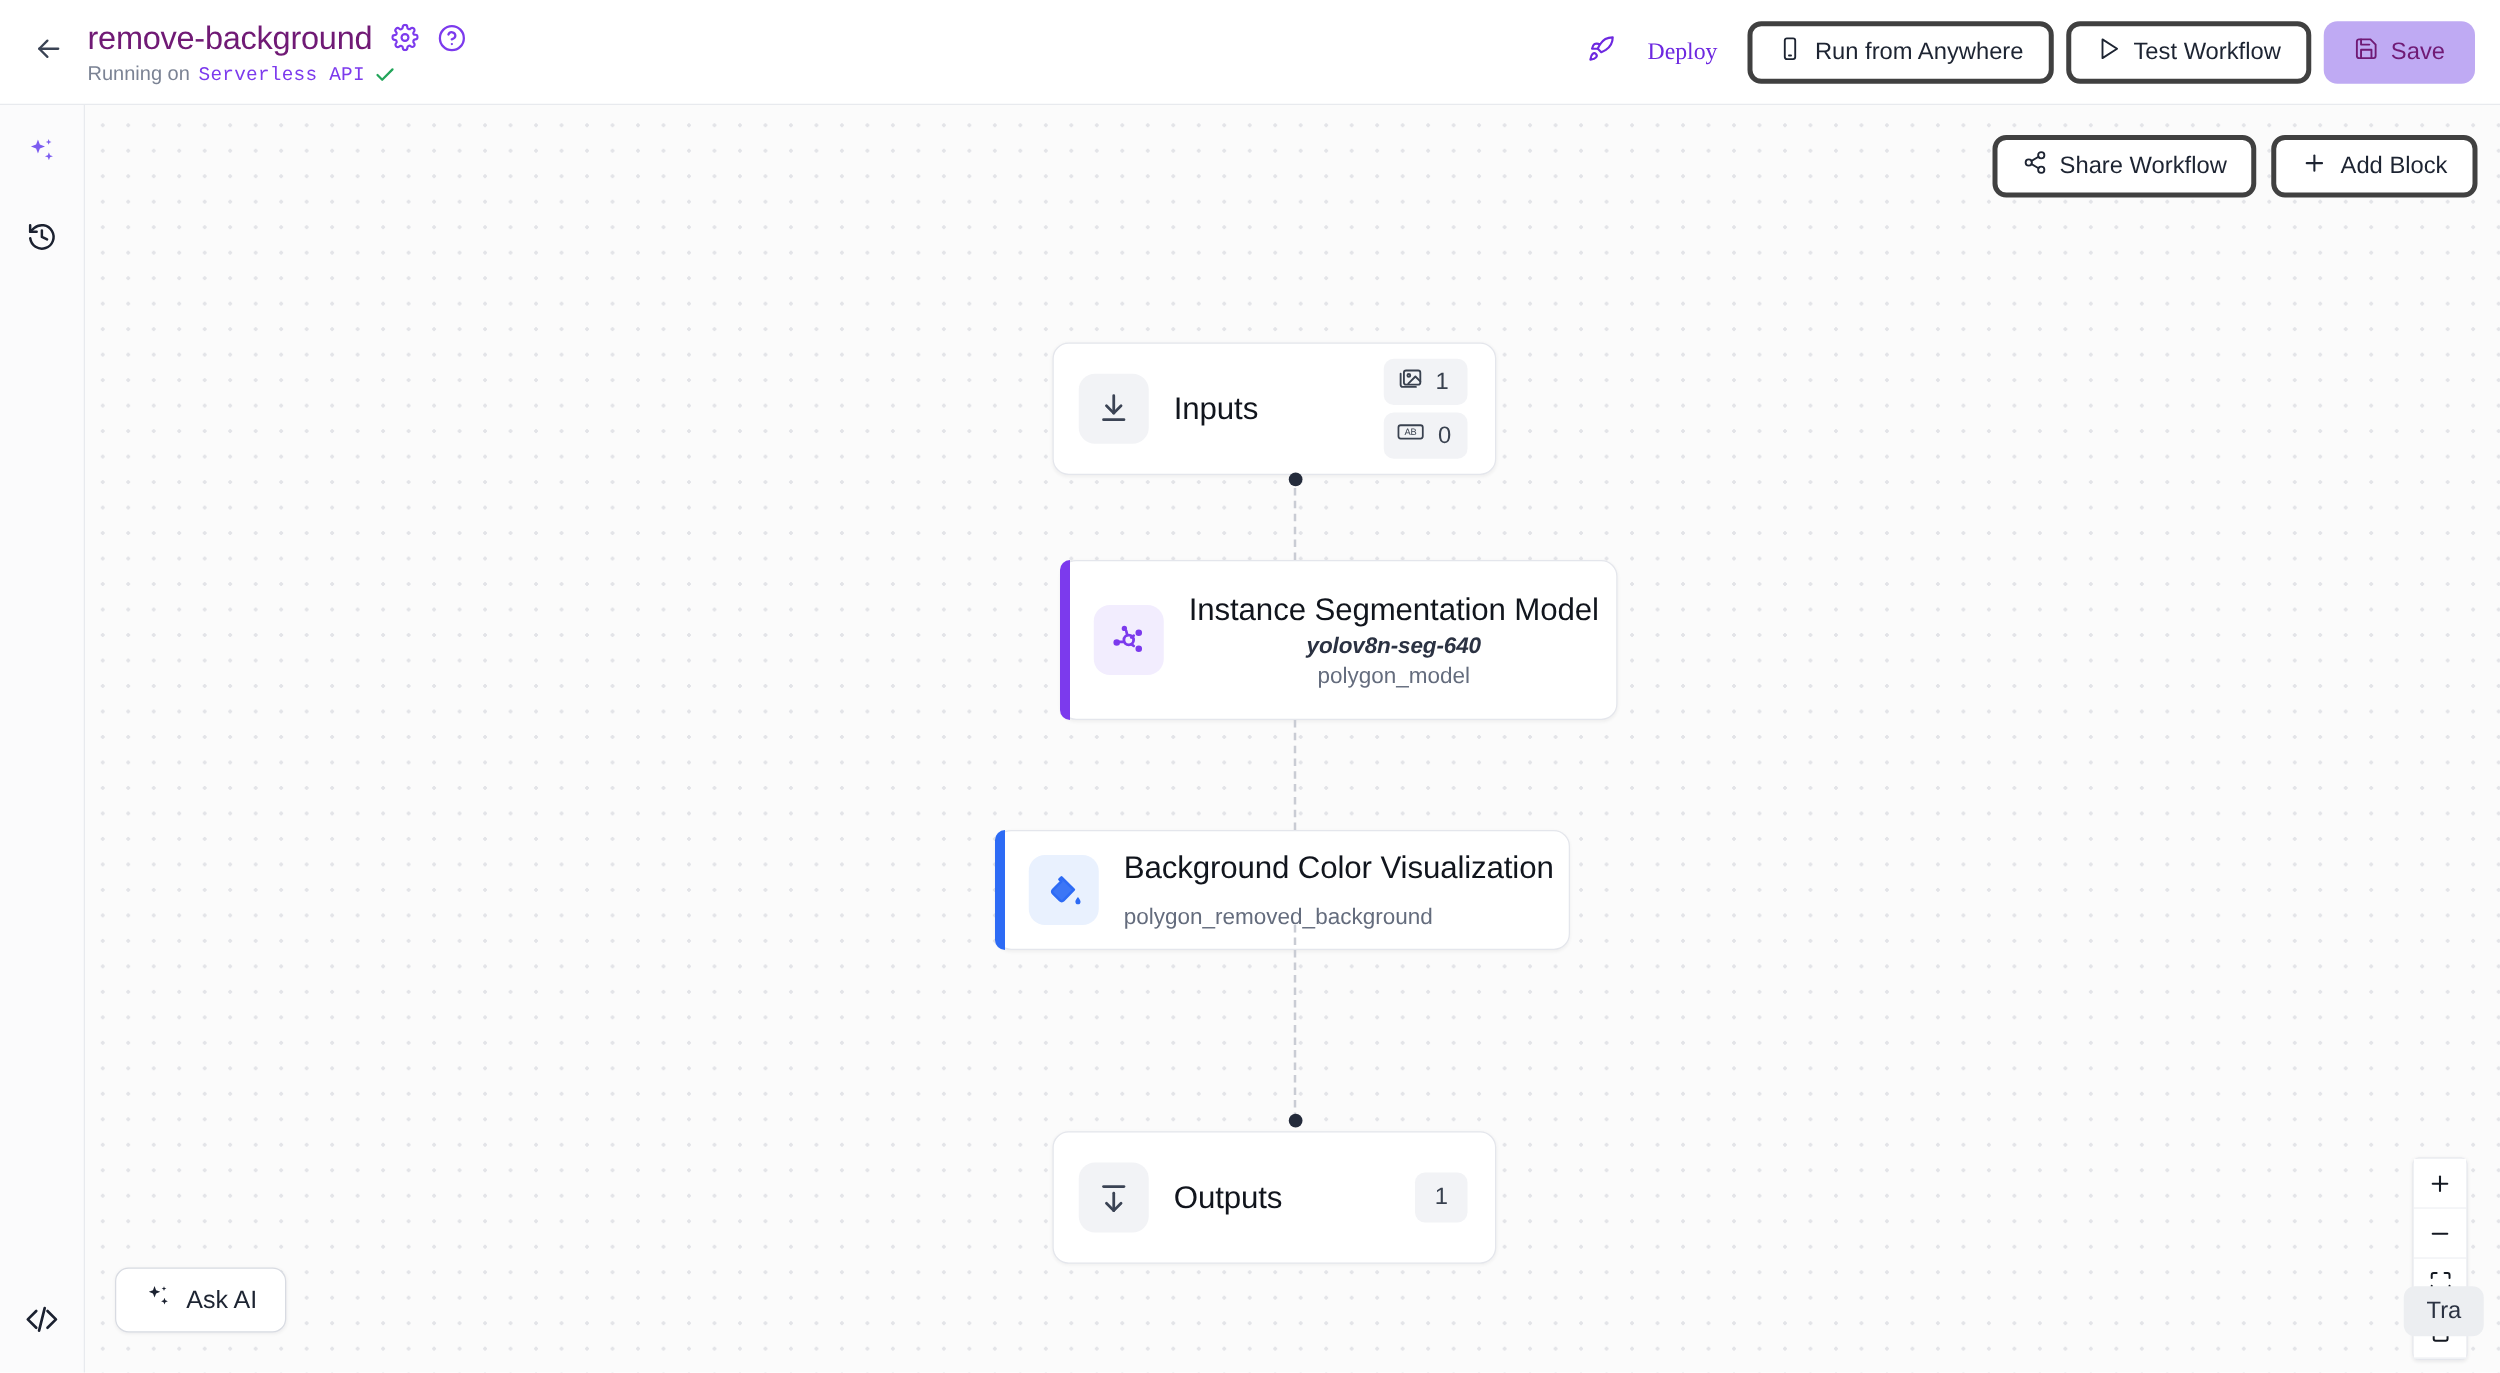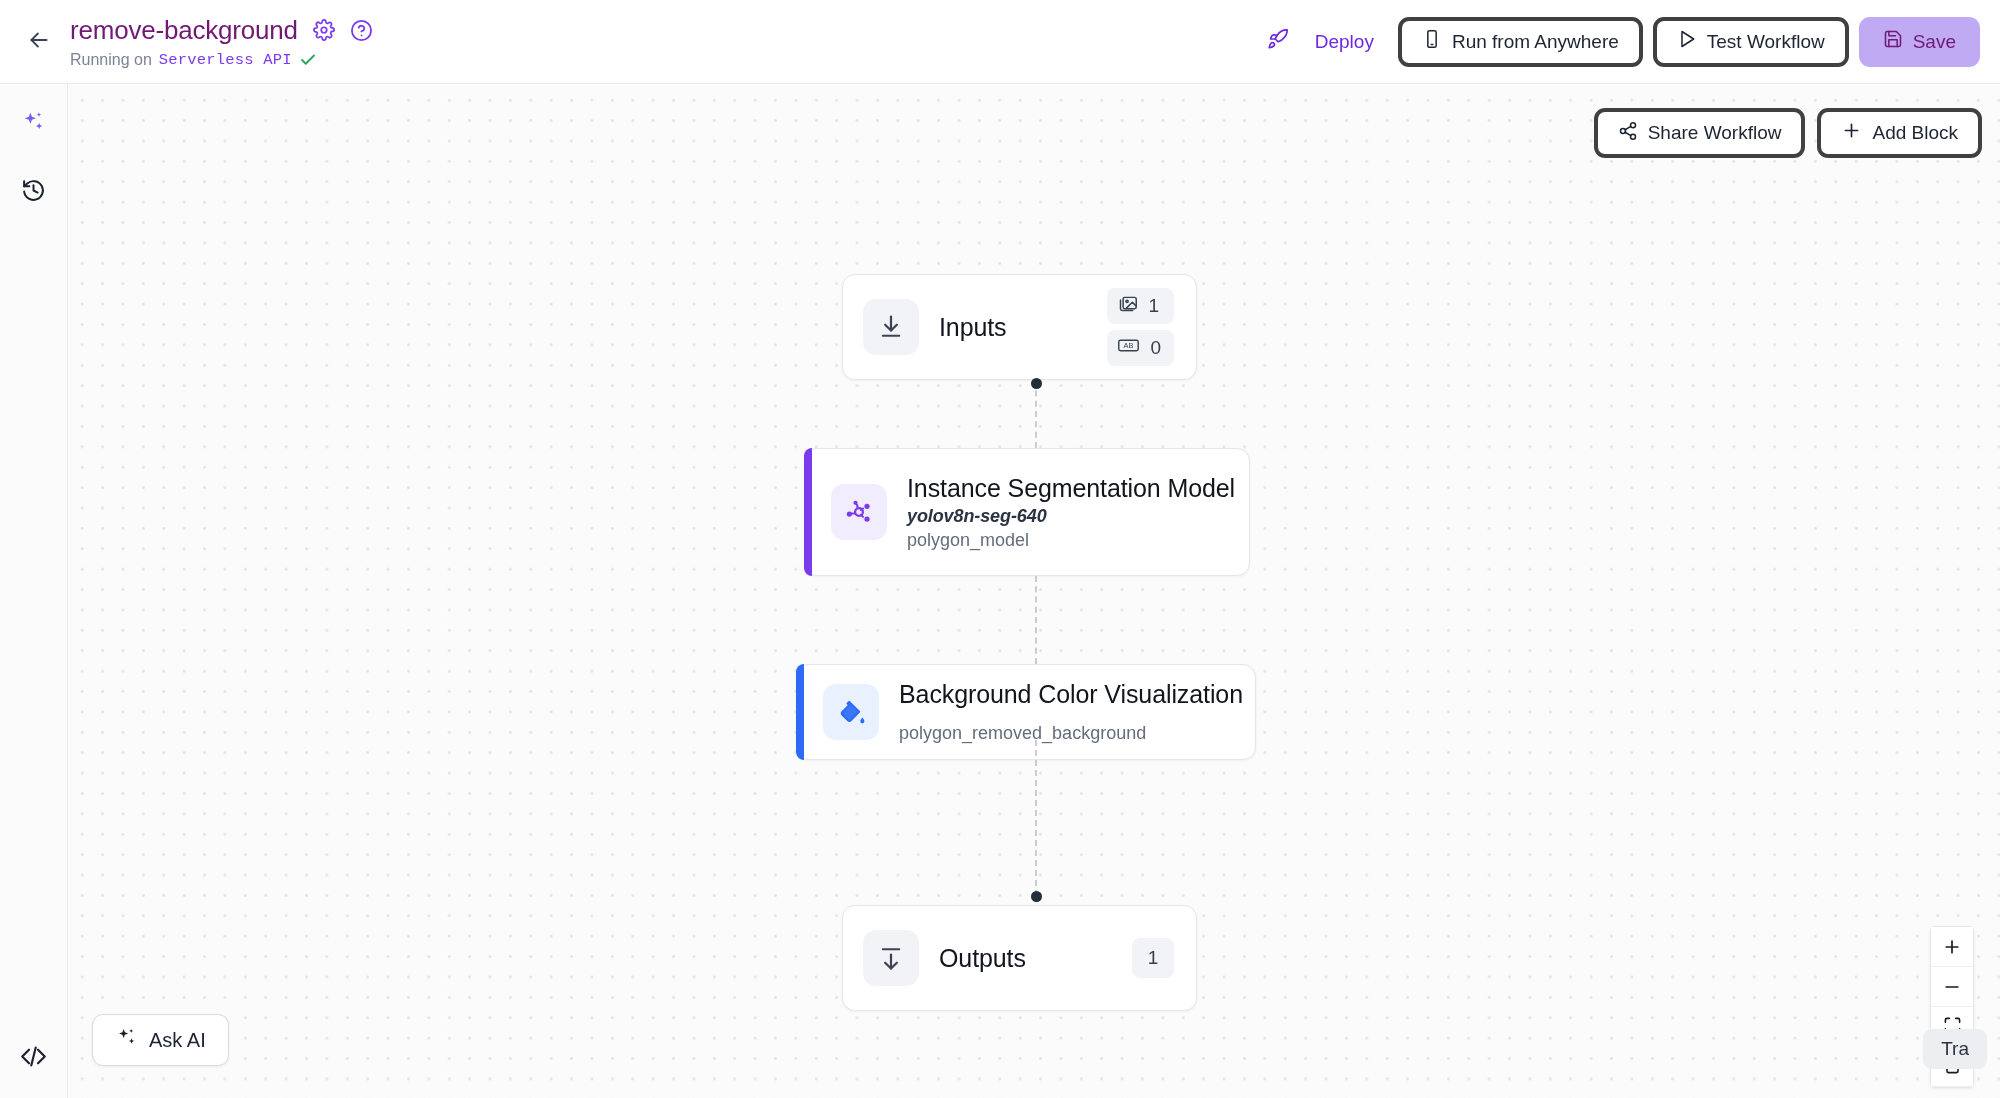--- a/index.html
+++ b/index.html
@@ -43,21 +43,21 @@
   }
   .sub-check { color: #23a55a; display: flex; align-items: center; }
 
   .topbar-actions {
     margin-left: auto; margin-right: 20px;
     display: flex; align-items: center; gap: 10px;
   }
   .deploy-btn {
     display: flex; align-items: center; gap: 26px;
     color: #6d28e0; font-size: 19px; font-weight: 500;
-    padding: 8px 14px; border-radius: 9px; cursor: pointer; background: none; border: none;
+    padding: 8px 14px; border-radius: 9px; cursor: pointer; background: none; border: none; font-family: Liberation Serif, serif;
   }
   .tb-btn {
     display: flex; align-items: center; gap: 10px;
     height: 50px; padding: 0 20px;
     border: 4px solid #404040; border-radius: 11px;
     background: #ffffff; color: #1d2432;
     font-size: 19px; font-family: inherit; cursor: pointer; white-space: nowrap;
   }
   .save-btn {
     display: flex; align-items: center; gap: 10px;
@@ -361,21 +361,21 @@
           <svg width="23" height="21" viewBox="0 0 26 20" fill="none" stroke="currentColor" stroke-width="1.6" stroke-linecap="round" stroke-linejoin="round">
             <rect x="2" y="4" width="22" height="12" rx="2"></rect>
             <text x="13" y="13.2" font-size="8.4" fill="currentColor" stroke="none" text-anchor="middle" font-family="Liberation Sans, sans-serif">AB</text>
           </svg>
         </span>
         <span>0</span>
       </div>
     </div>
   </div>
 
-  <div class="node" style="left:736px; top:364px; width:446px; height:128px; padding-left:26px;">
+  <div class="node" style="left:780px; top:364px; width:446px; height:128px; padding-left:26px;text-align:center;">
     <div class="node-accent" style="background:#7c3aed;"></div>
     <div class="node-sq sq-purple">
       <svg width="30" height="30" viewBox="0 0 24 24" fill="currentColor">
         <circle cx="12" cy="12" r="3.1" fill="none" stroke="currentColor" stroke-width="1.8"></circle>
         <circle cx="4.3" cy="13.6" r="2.1"></circle>
         <circle cx="18.4" cy="7.4" r="2.1"></circle>
         <circle cx="18.4" cy="17.6" r="2.1"></circle>
         <circle cx="9.2" cy="4.6" r="1.7"></circle>
         <path d="M6.4 13.2h2.6M15.2 9.2l-1.6 1.2M15.2 15.8l-1.6-1.2M10.4 6.2l.6 2.5" stroke="currentColor" stroke-width="1.7" stroke-linecap="round" fill="none"></path>
       </svg>

